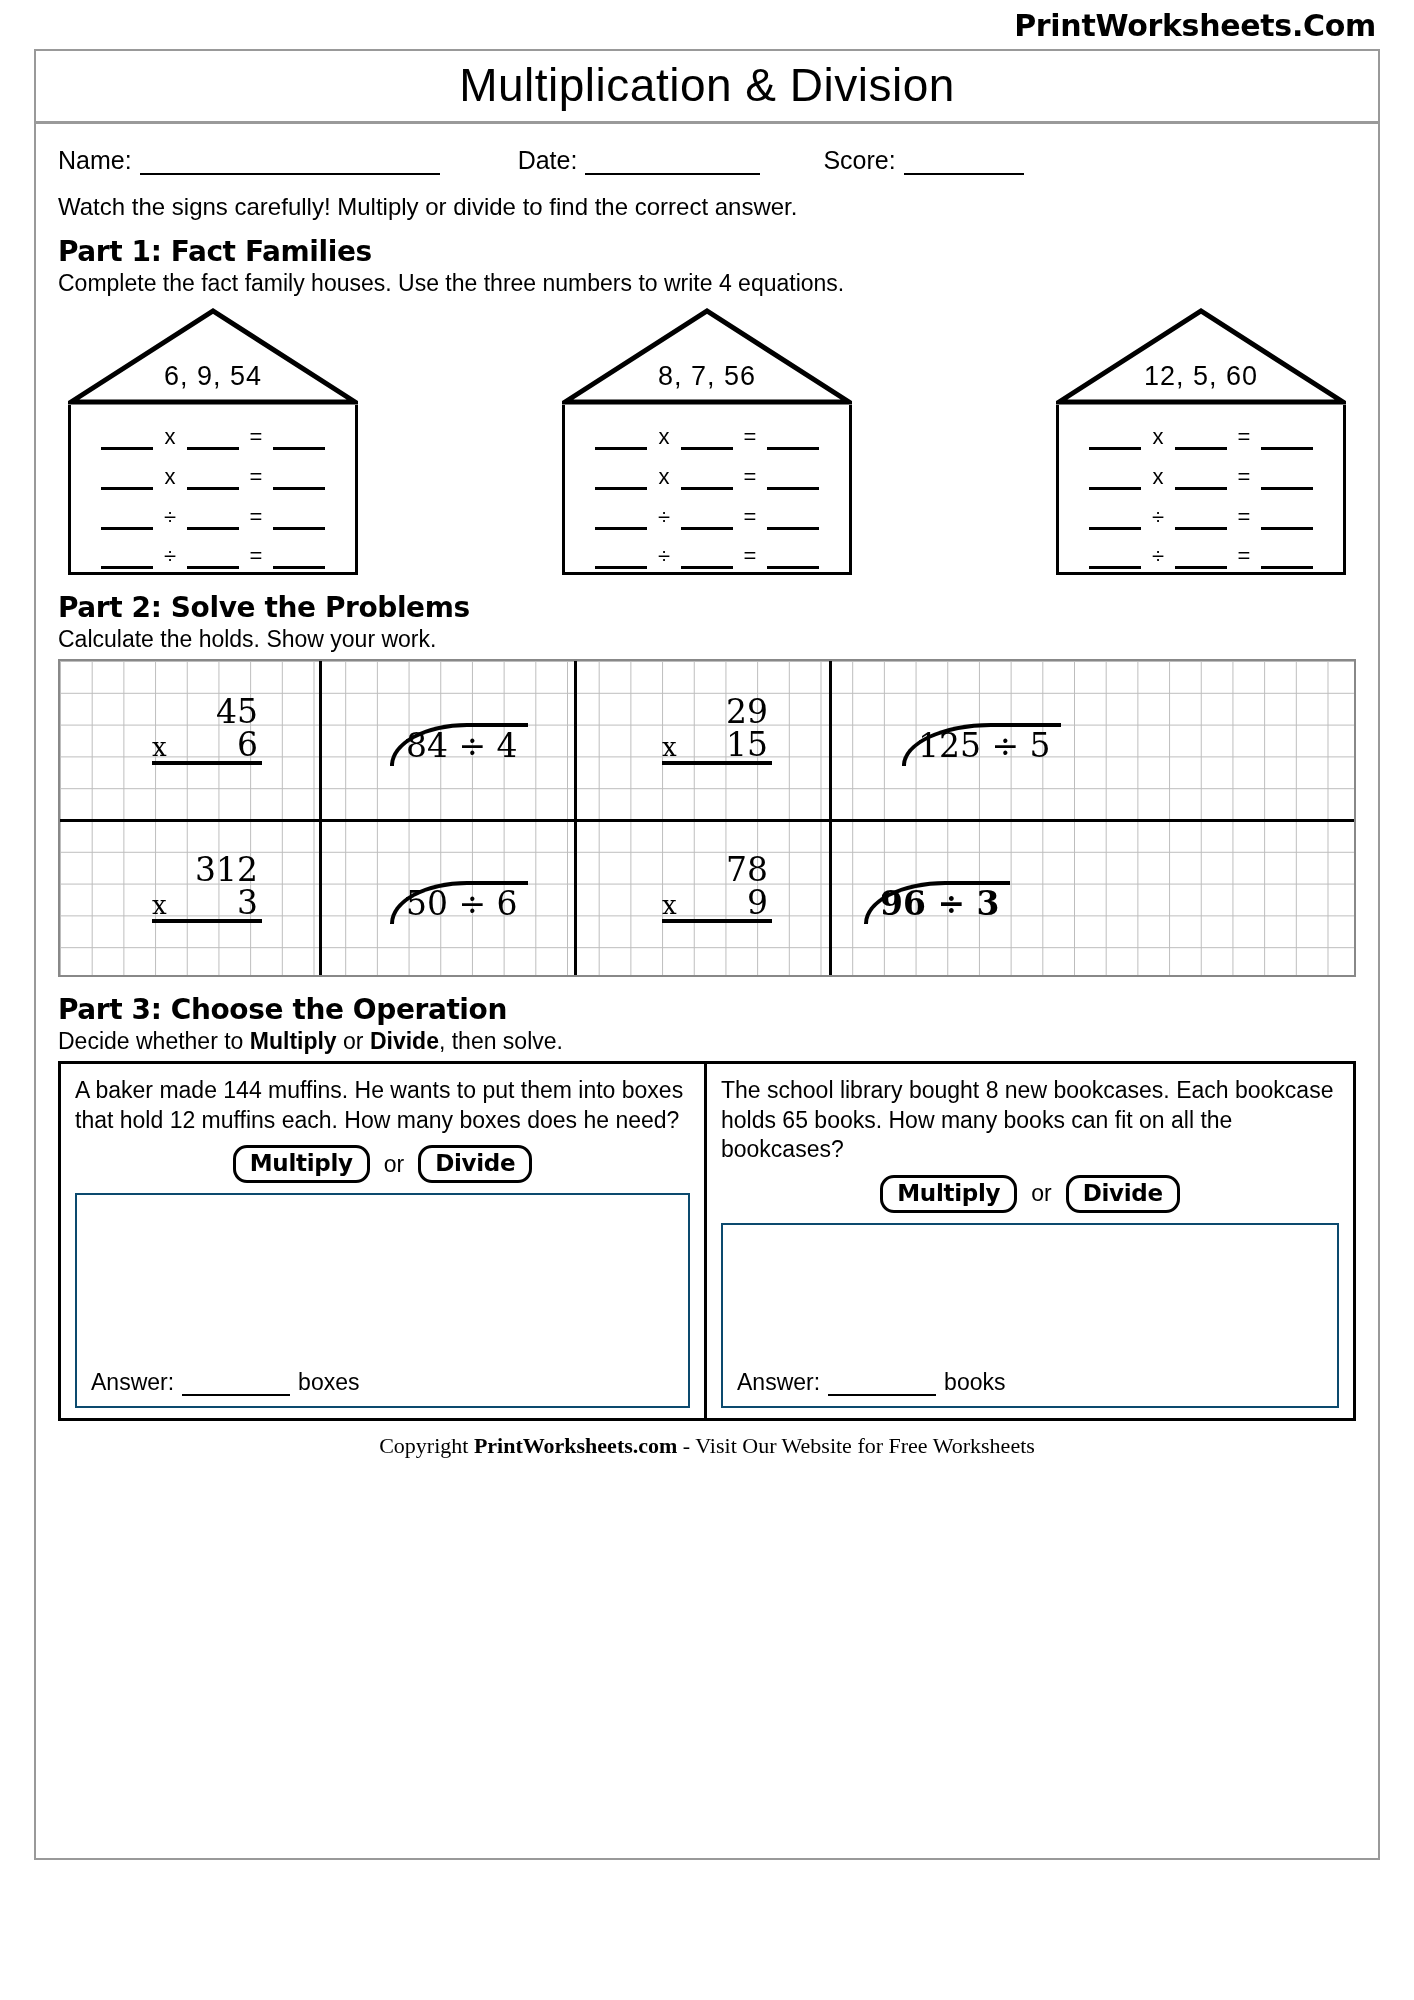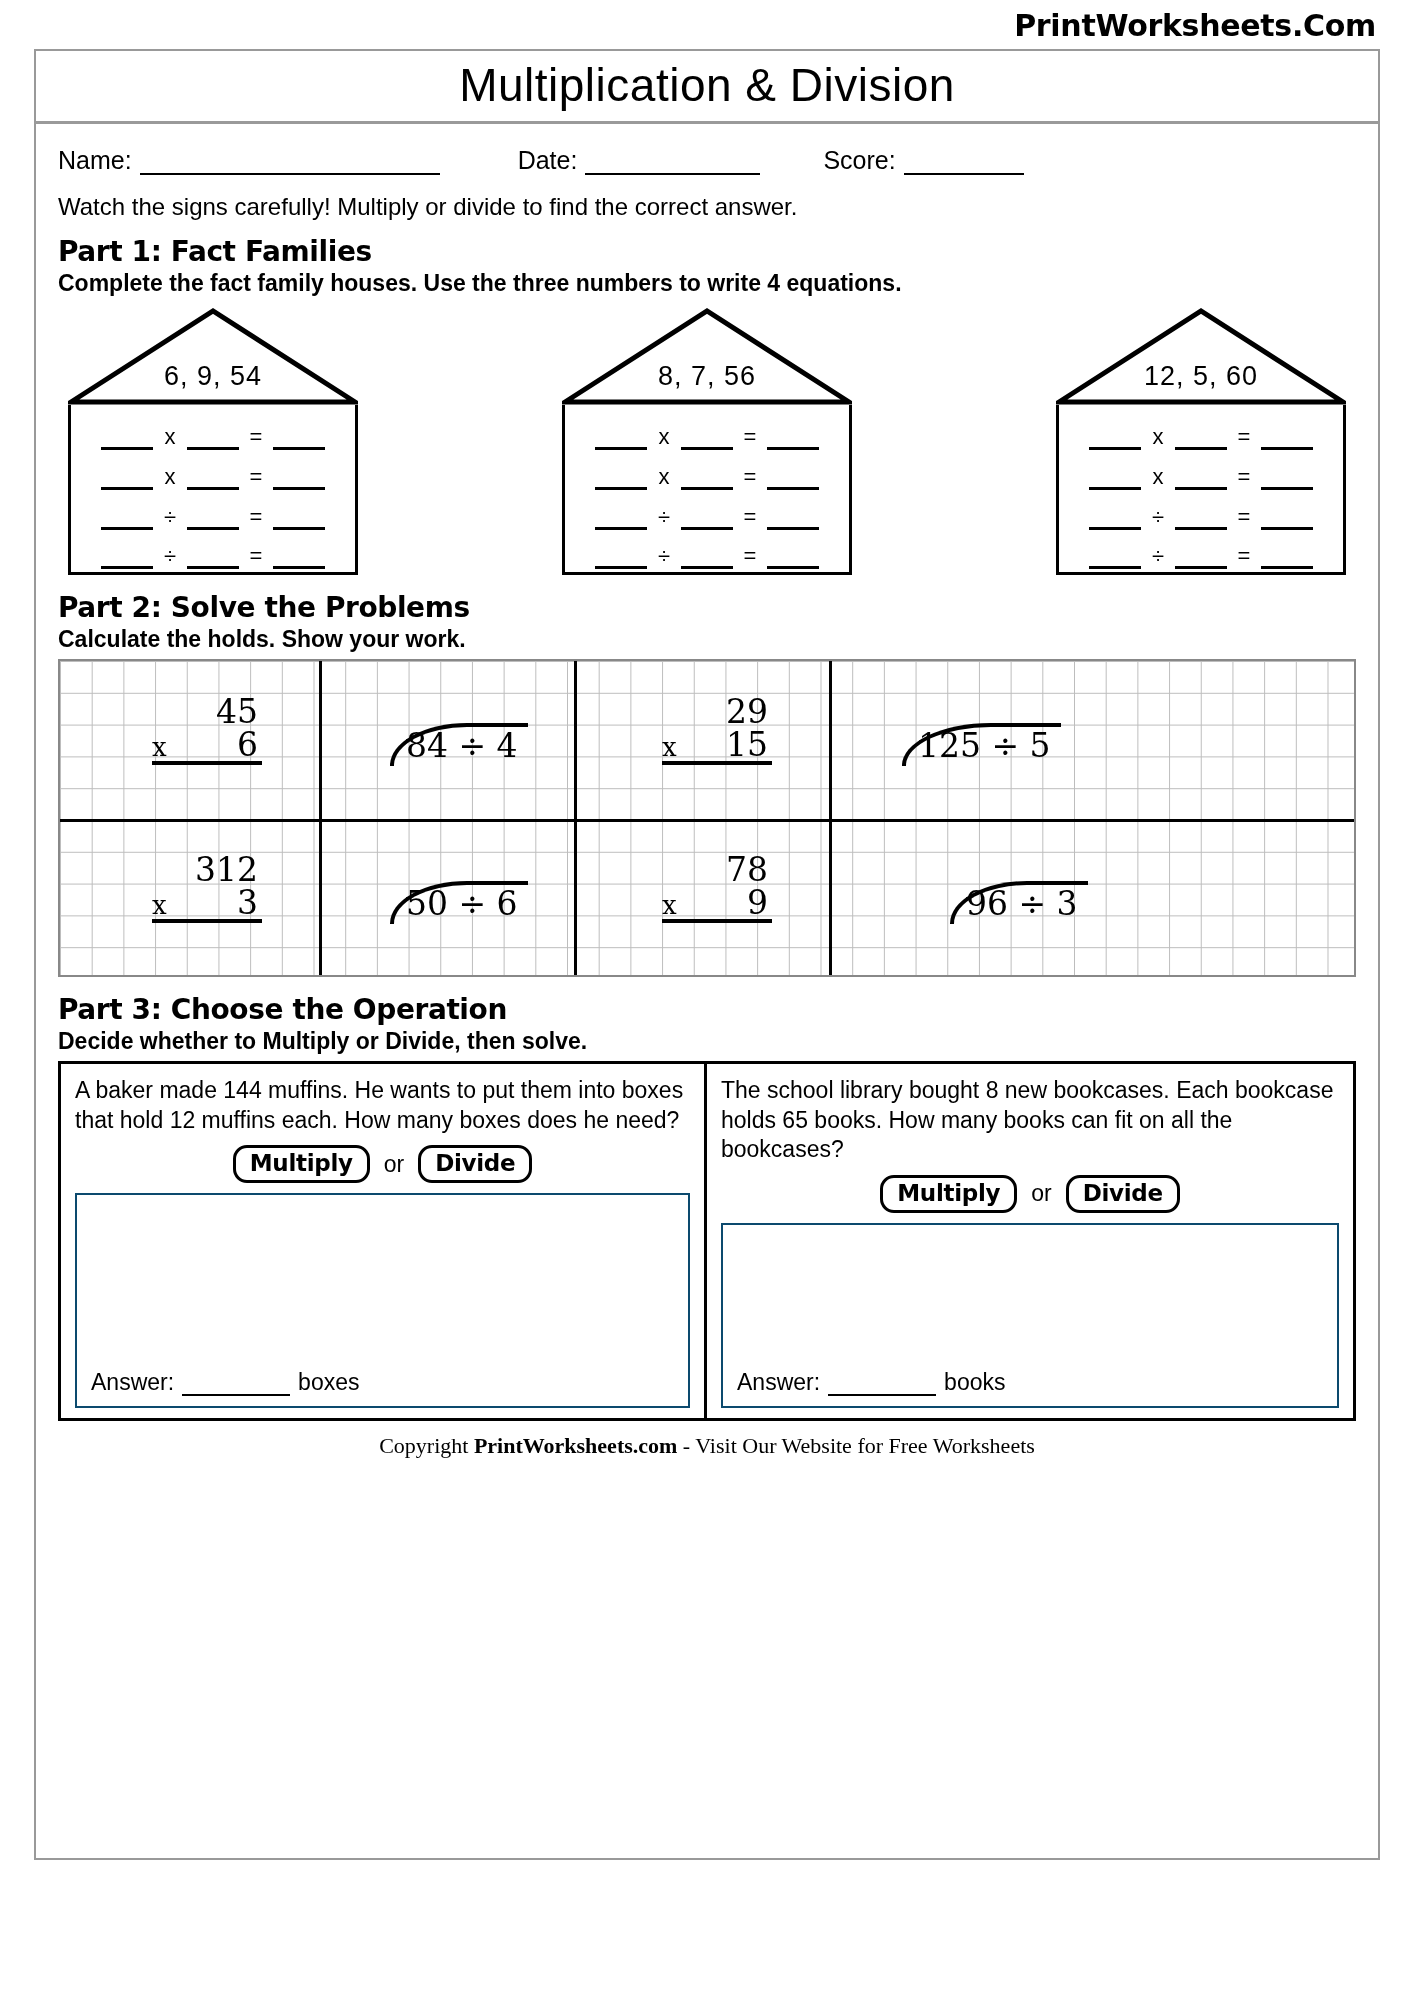--- a/index.html
+++ b/index.html
@@ -92,21 +92,20 @@
     font-size: 28px;
     font-weight: bold;
     font-family: "DejaVu Sans", sans-serif;
     letter-spacing: -0.4px;
     margin-top: 2px;
   }
   .part-sub {
     font-size: 23px;
     margin-top: 2px;
     margin-bottom: 6px;
-    font-weight: bold;
   }
 
   
   .houses {
     display: flex;
     justify-content: space-between;
     padding: 0 10px;
     margin-top: 8px;
   }
   .house { width: 290px; position: relative; }
@@ -463,21 +462,21 @@
           <div class="prob" style="left: 330px; top: 220px;"><div class="div"><div class="inner">50 ÷ 6</div></div></div>
           <div class="prob" style="left: 602px; top: 192px;">
             <div class="mult" style="width: 110px;">
               <div class="top">78</div>
               <div class="bot">
                 <span class="sym">x</span>
                 <span>9</span>
               </div>
             </div>
           </div>
-          <div class="prob" style="left: 890px; top: 220px;"><div class="div"><div class="inner">96 ÷ 3</div></div></div>
+          <div class="prob" style="left: 804px; top: 220px; font-weight: bold;"><div class="div"><div class="inner">96 ÷ 3</div></div></div>
         </div>
     </div>
 
     <div class="part-h" style="margin-top:16px;">Part 3: Choose the Operation</div>
     <div class="part-sub">
       <span>Decide whether to </span><b>Multiply</b><span> or </span><b>Divide</b><span>, then solve.</span>
     </div>
 
     <div class="wordwrap" id="word-problems">
         <div class="wordcell left">

